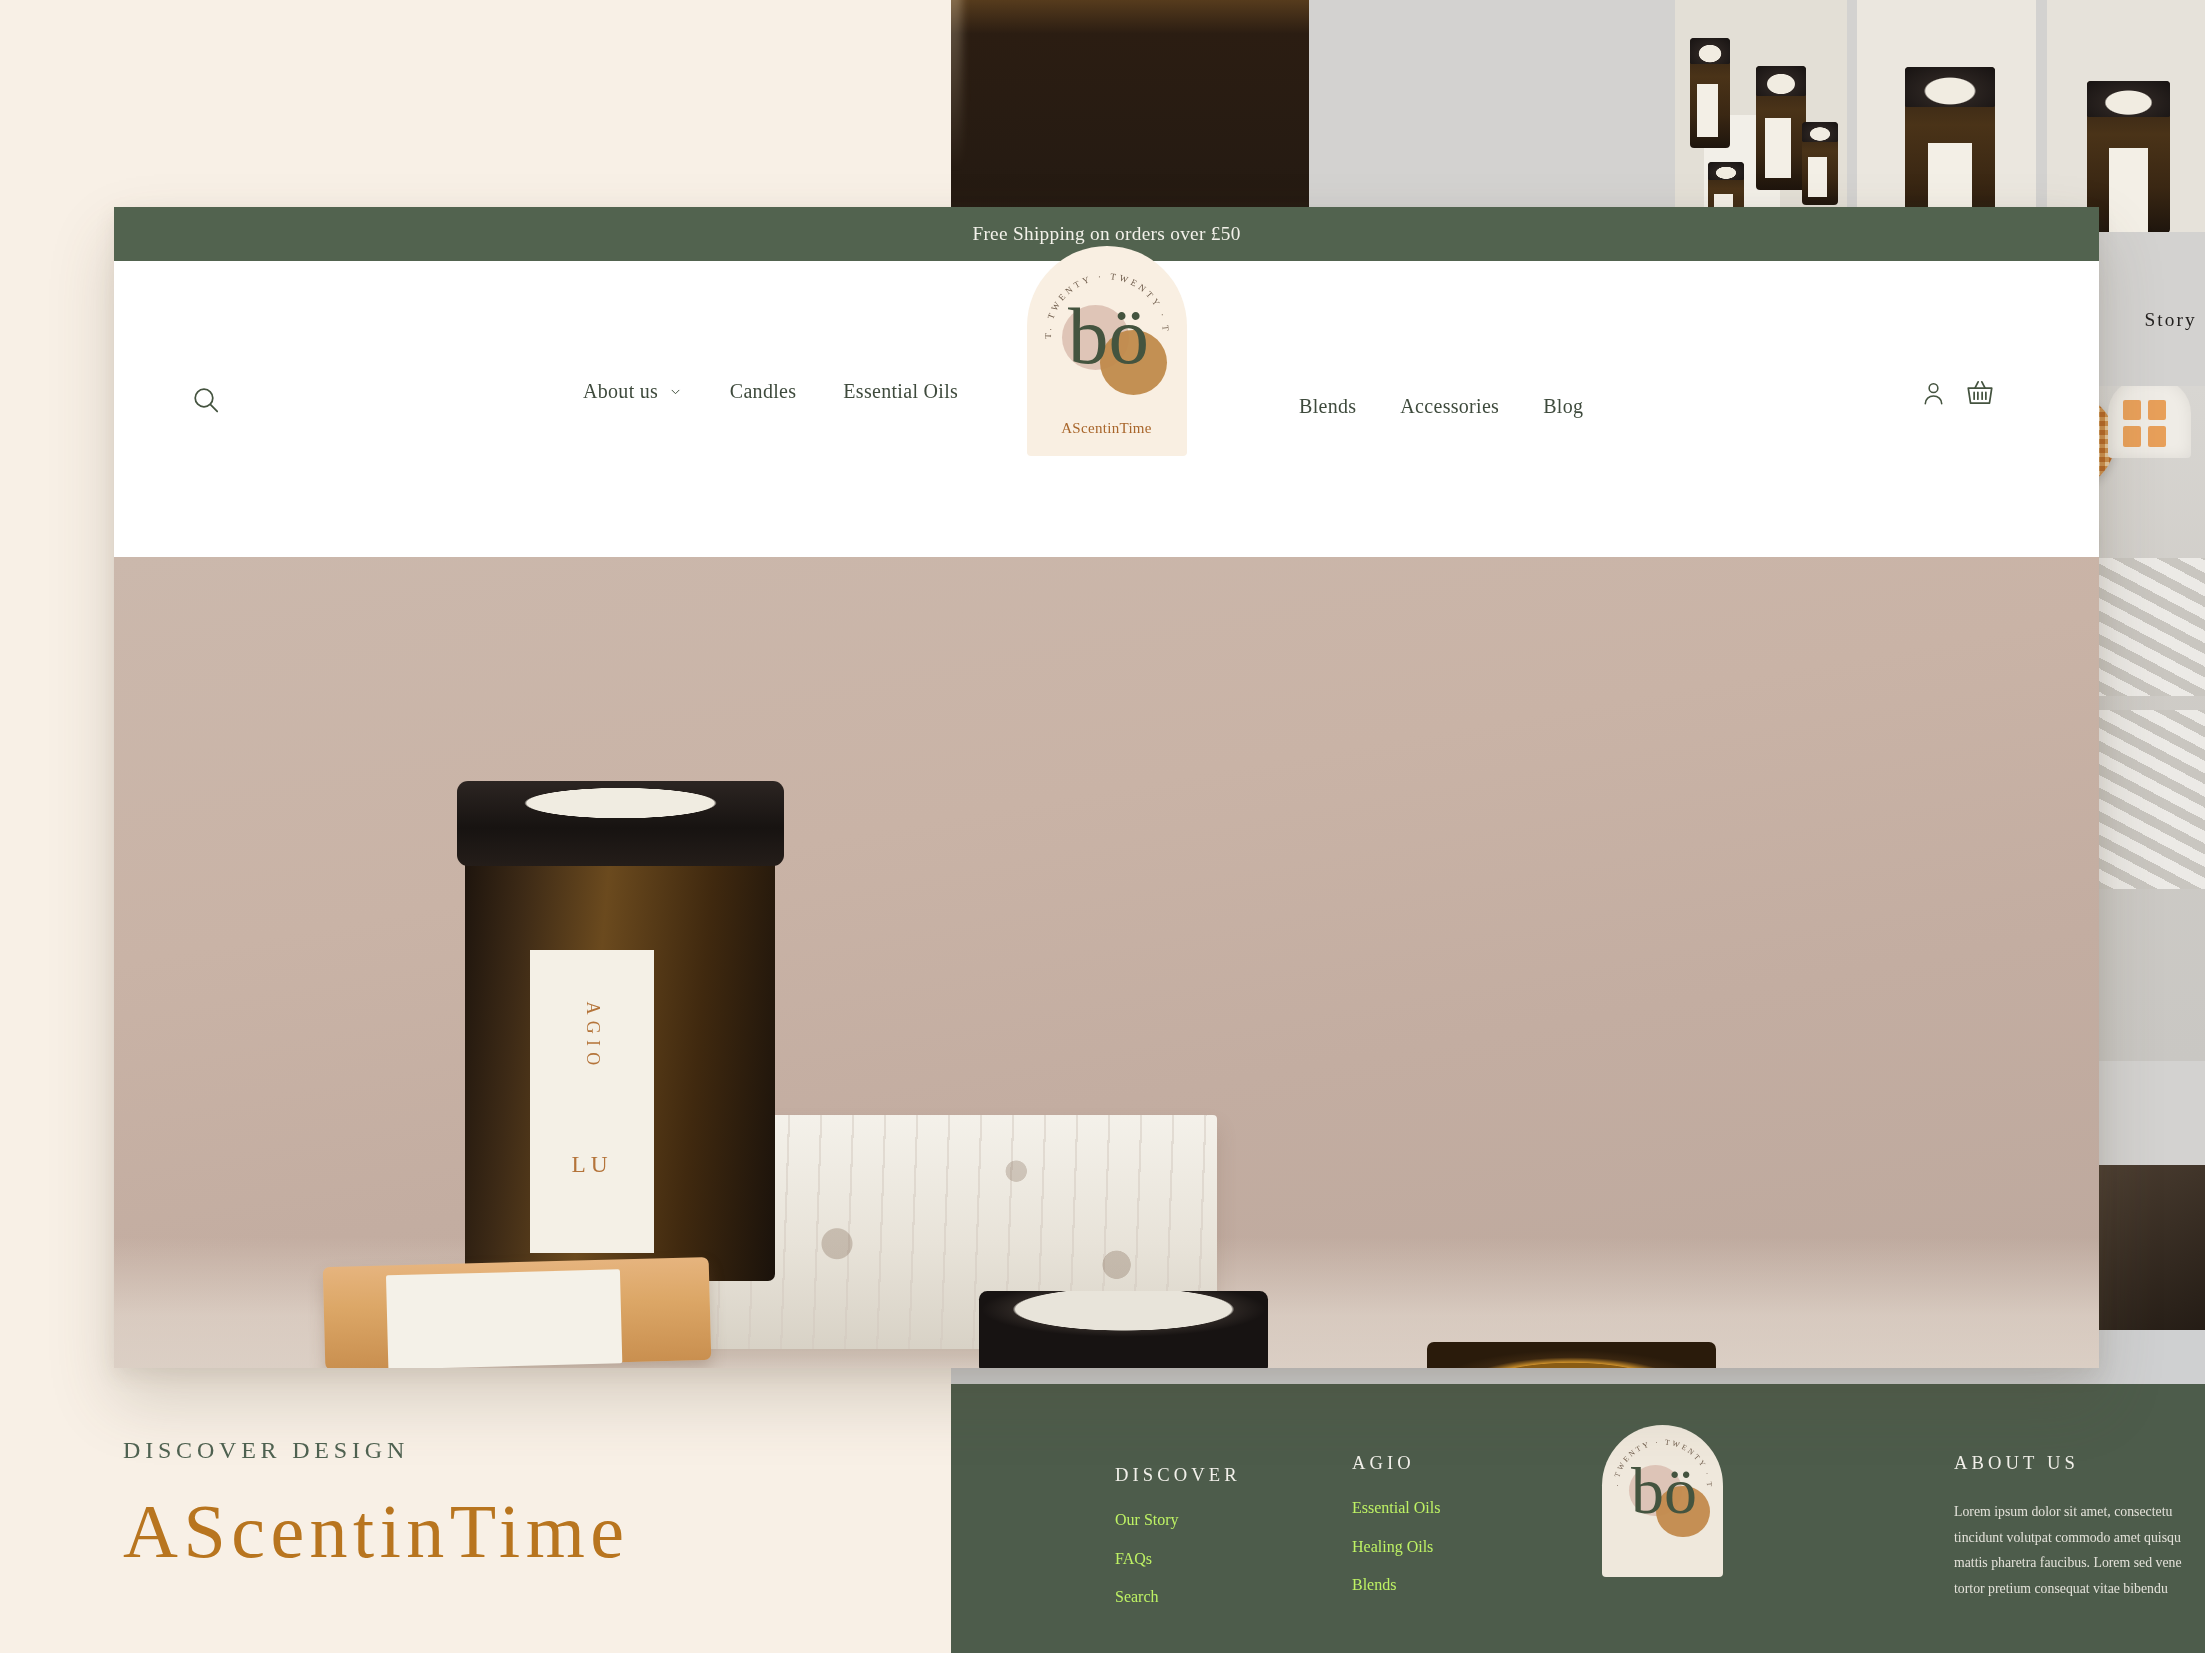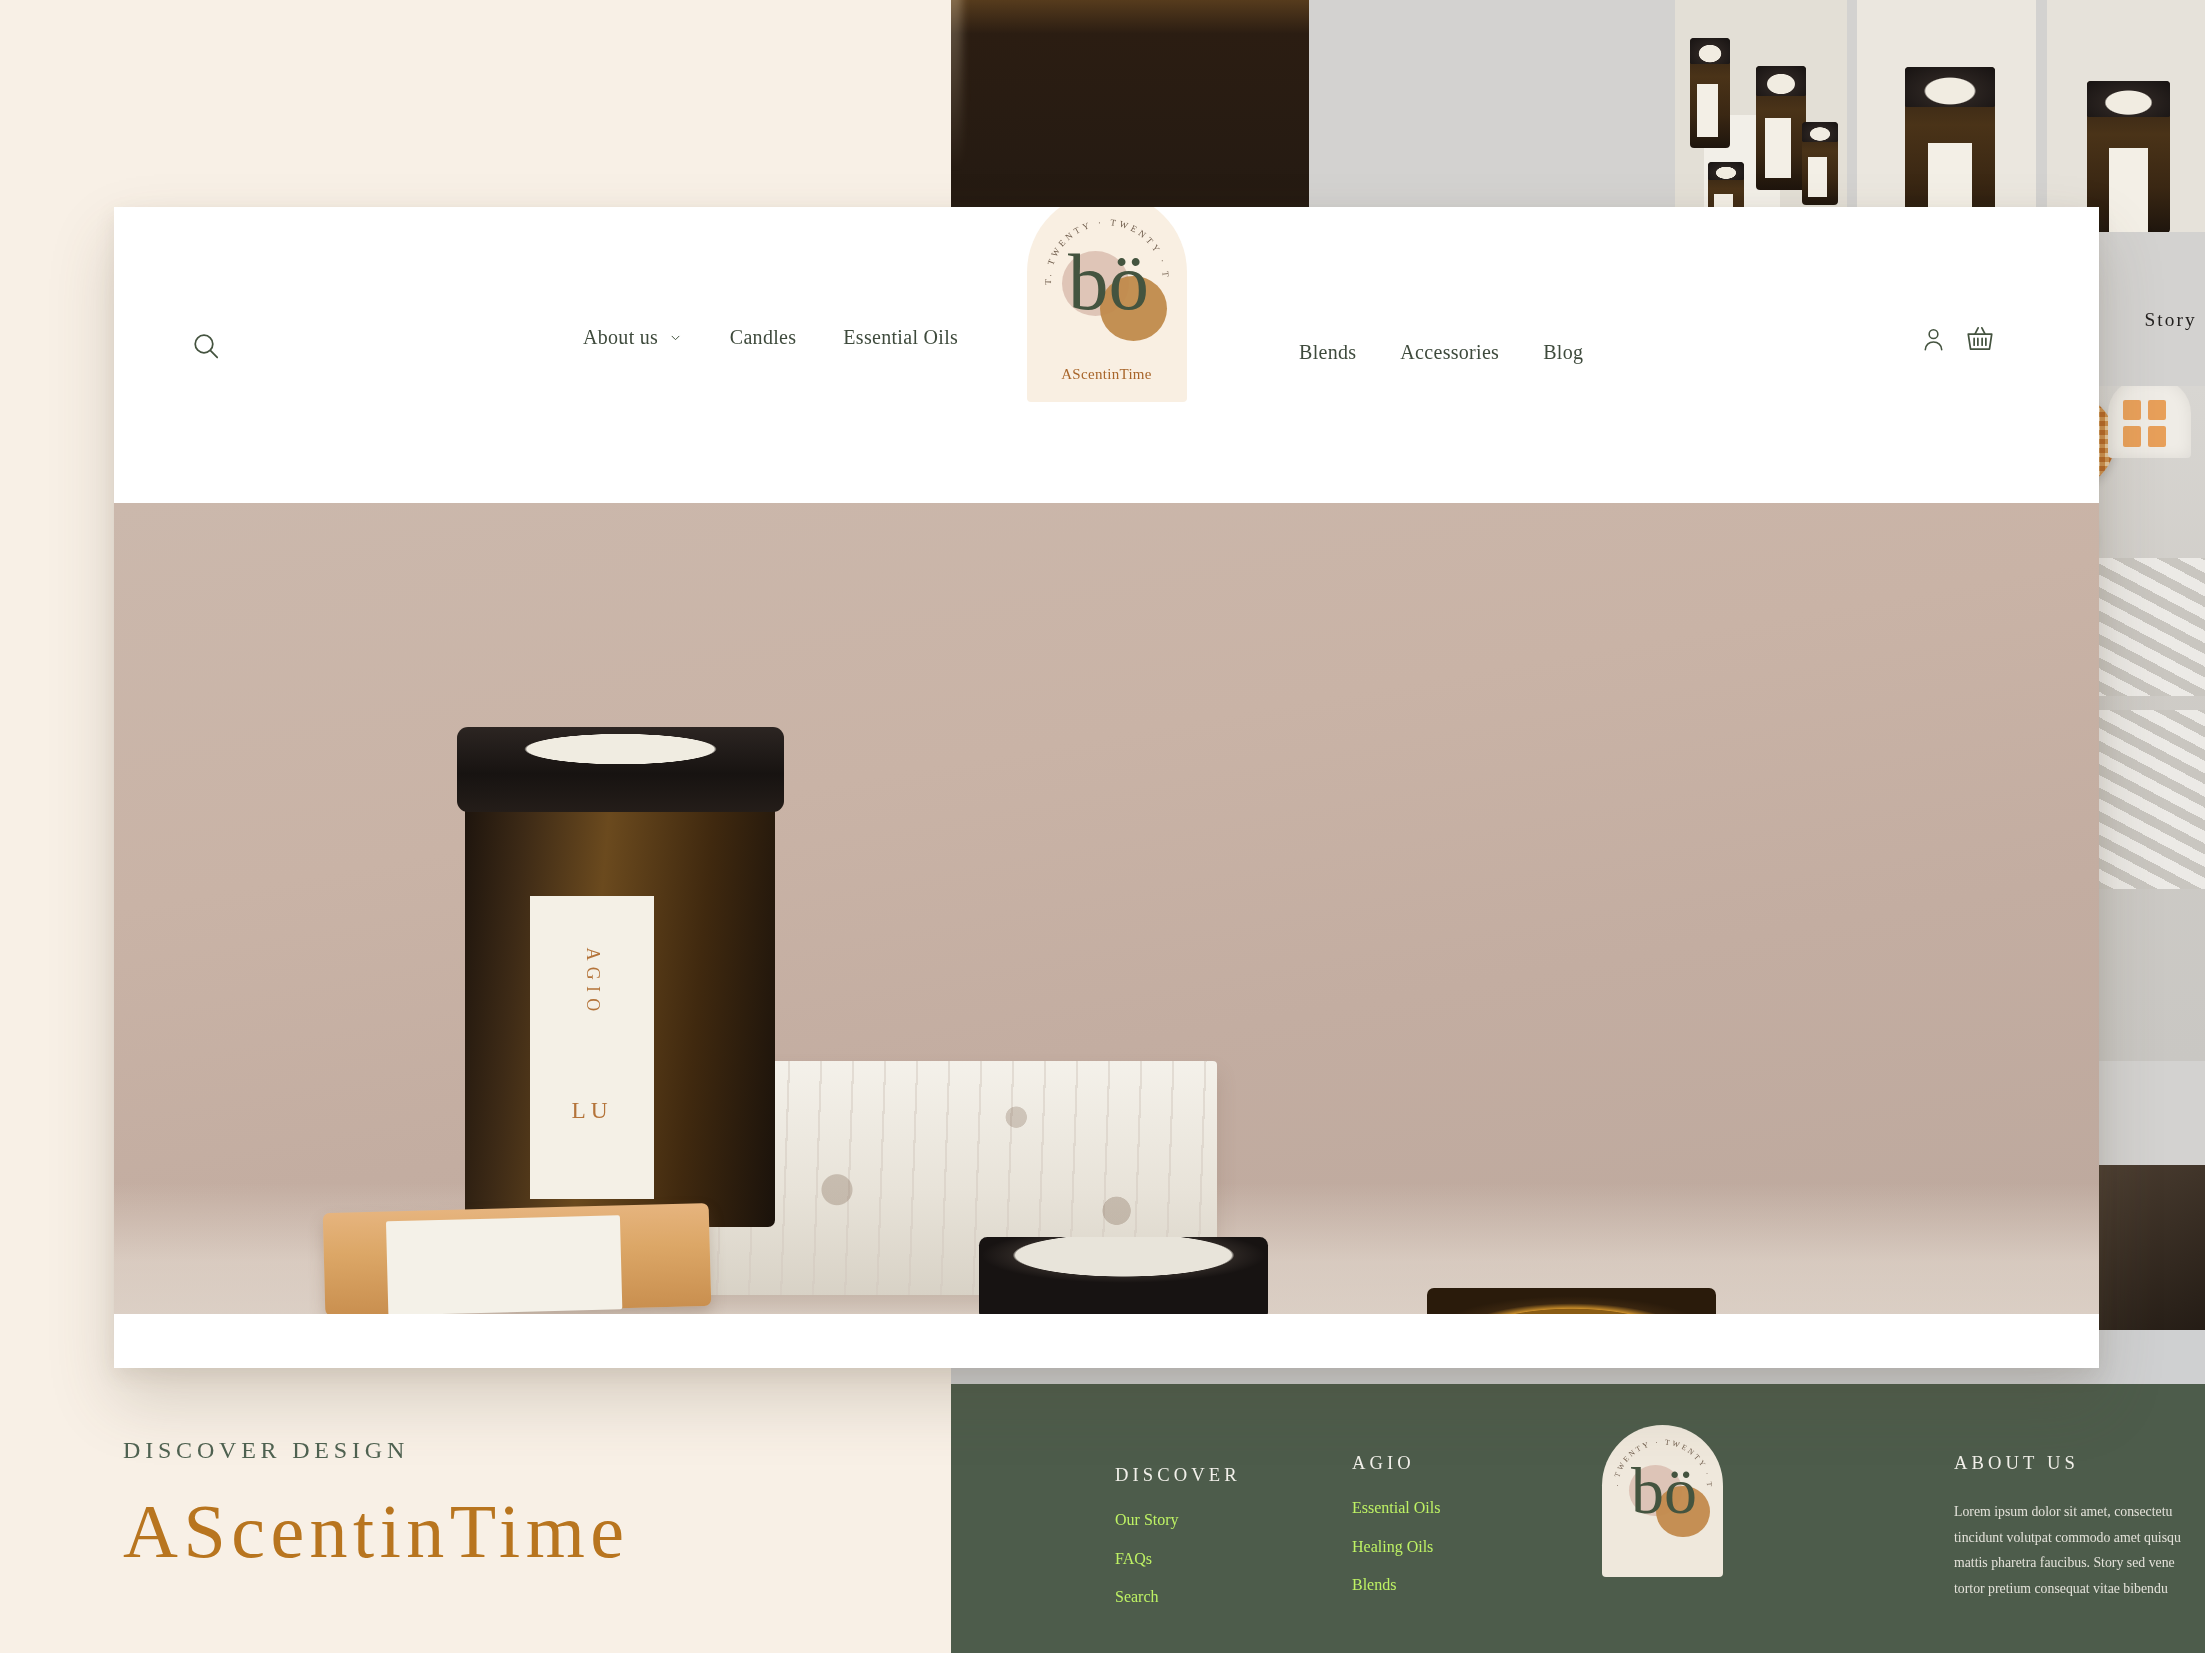--- a/index.html
+++ b/index.html
@@ -377,28 +377,31 @@
               <textPath href="#fArc" startOffset="50%" text-anchor="middle">EST. TWENTY · TWENTY · TWO</textPath>
             </text>
           </svg>
         </div>
       </div>
 
       <div class="foot-col" style="left:1003px; top:68px;">
         <div class="foot-head">ABOUT US</div>
         <div class="foot-about-p">Lorem ipsum dolor sit amet, consectetu</div>
         <div class="foot-about-p">tincidunt volutpat commodo amet quisqu</div>
-        <div class="foot-about-p">mattis pharetra faucibus. Story sed vene</div>
+        <div class="foot-about-p">mattis pharetra faucibus. Lorem sed vene</div>
         <div class="foot-about-p">tortor pretium consequat vitae bibendu</div>
       </div>
     </div>
   </div>
 
   <div class="panel">
 
+    <div class="announce">
+      <span>Free Shipping on orders over £50</span>
+    </div>
 
     <div class="navbar">
 
       <div class="nav-search">
         <svg width="32" height="32" viewBox="0 0 24 24" fill="none" stroke="#44533f" stroke-width="1.3" stroke-linecap="round">
           <circle cx="10.5" cy="10.5" r="6.6"></circle>
             <line x1="15.4" y1="15.4" x2="20.4" y2="20.6"></line>
         </svg>
       </div>
 

